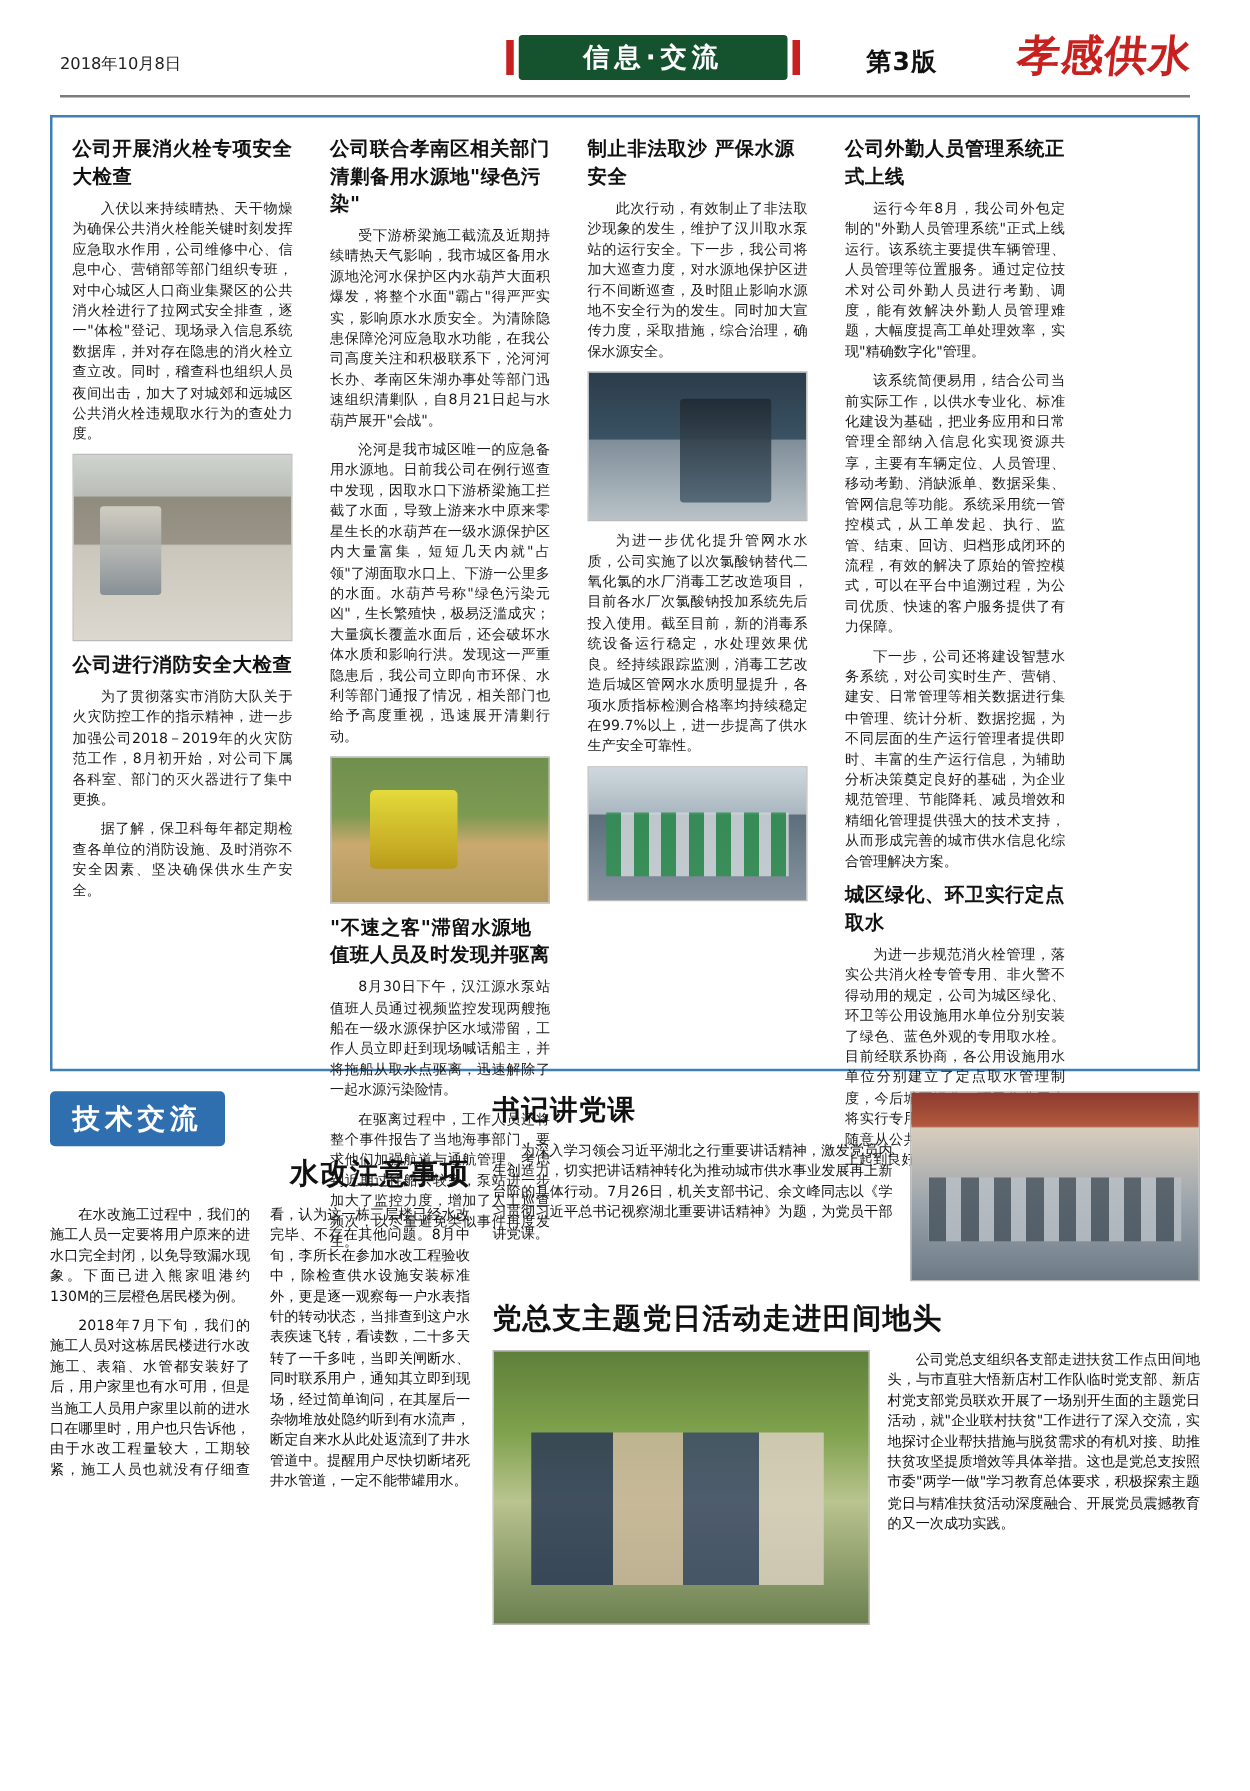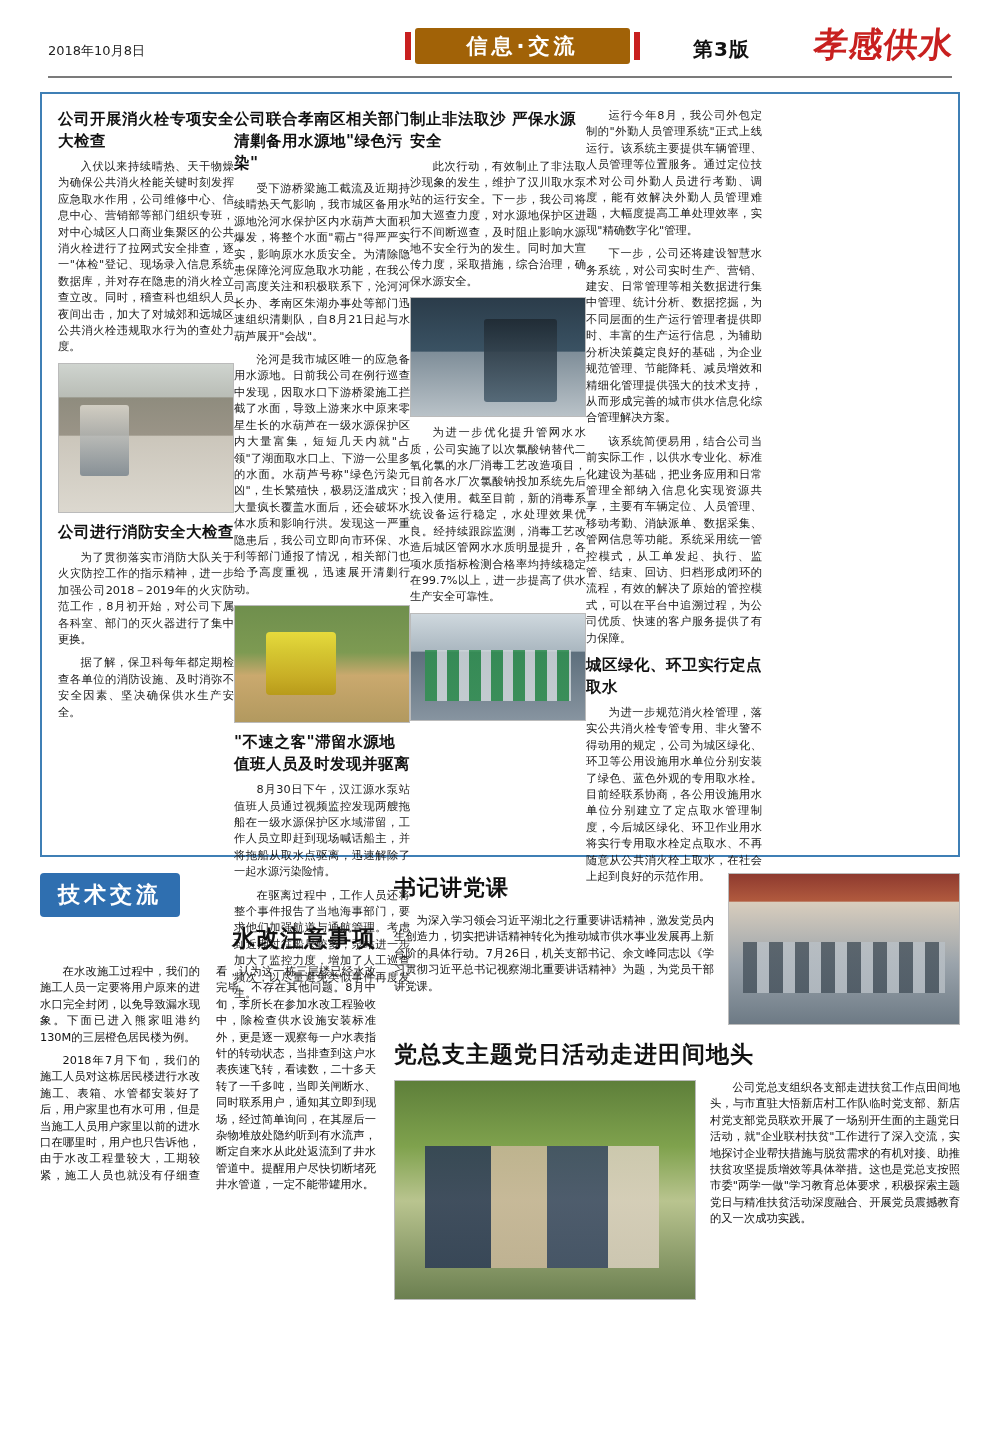--- a/index.html
+++ b/index.html
@@ -11,21 +11,21 @@
     position:relative;
     overflow:hidden;
   }
   .page{position:relative;width:1000px;height:1433px;box-sizing:border-box;padding:0 40px;}
 
   
   .masthead{position:relative;height:78px;}
   .mast-date{position:absolute;left:8px;top:42px;font-size:13px;color:#222;}
   .mast-banner{
     position:absolute;left:375px;top:28px;width:215px;height:36px;
-    background:#a16207;border-radius:3px;
+    background:#14532d;border-radius:3px;
     display:flex;align-items:center;justify-content:center;
     color:#fff;font-size:21px;font-weight:bold;letter-spacing:4px;
     font-family:"DejaVu Sans","Liberation Sans",sans-serif;
   }
   .mast-banner::before,.mast-banner::after{
     content:"";position:absolute;top:4px;width:6px;height:28px;background:#c8201f;
   }
   .mast-banner::before{left:-10px;}
   .mast-banner::after{right:-10px;}
   .mast-page{position:absolute;right:210px;top:36px;font-size:20px;font-weight:bold;color:#111;letter-spacing:1px;}
@@ -38,21 +38,21 @@
   }
   .mast-rule{position:absolute;left:8px;right:8px;top:76px;height:2px;background:#7b7b7b;}
 
   
   .newsbox{
     position:relative;margin-top:14px;
     border:2px solid #3f7fb5;
     padding:14px 16px 16px 16px;
     height:765px;box-sizing:border-box;
   }
-  .cols{display:flex;gap:0;height:100%;}
+  .cols{display:flex;gap:30px;height:100%;}
   .col{width:172px;position:relative;}
   .col.c1{width:176px}
   .col.c2{width:176px}
   .col.c3{width:176px}
   .col.c4{width:176px}
 
   h2.hl{
     font-size:15.5px;line-height:22px;font-weight:bold;color:#111;
     margin:0 0 7px 0;letter-spacing:0.5px;
     font-family:"DejaVu Sans","Liberation Sans",sans-serif;
@@ -148,23 +148,24 @@
 
       <div class="col c3">
         <h2 class="hl">制止非法取沙 严保水源安全</h2>
         <p class="bd">此次行动，有效制止了非法取沙现象的发生，维护了汉川取水泵站的运行安全。下一步，我公司将加大巡查力度，对水源地保护区进行不间断巡查，及时阻止影响水源地不安全行为的发生。同时加大宣传力度，采取措施，综合治理，确保水源安全。</p>
         <div class="photo ph3"></div>
         <p class="bd">为进一步优化提升管网水水质，公司实施了以次氯酸钠替代二氧化氯的水厂消毒工艺改造项目，目前各水厂次氯酸钠投加系统先后投入使用。截至目前，新的消毒系统设备运行稳定，水处理效果优良。经持续跟踪监测，消毒工艺改造后城区管网水水质明显提升，各项水质指标检测合格率均持续稳定在99.7%以上，进一步提高了供水生产安全可靠性。</p>
         <div class="photo ph4"></div>
       </div>
 
       <div class="col c4">
+        <h2 class="hl">公司外勤人员管理系统正式上线</h2>
         <p class="bd">运行今年8月，我公司外包定制的"外勤人员管理系统"正式上线运行。该系统主要提供车辆管理、人员管理等位置服务。通过定位技术对公司外勤人员进行考勤、调度，能有效解决外勤人员管理难题，大幅度提高工单处理效率，实现"精确数字化"管理。</p>
+        <p class="bd">该系统简便易用，结合公司当前实际工作，以供水专业化、标准化建设为基础，把业务应用和日常管理全部纳入信息化实现资源共享，主要有车辆定位、人员管理、移动考勤、消缺派单、数据采集、管网信息等功能。系统采用统一管控模式，从工单发起、执行、监管、结束、回访、归档形成闭环的流程，有效的解决了原始的管控模式，可以在平台中追溯过程，为公司优质、快速的客户服务提供了有力保障。</p>
         <p class="bd">下一步，公司还将建设智慧水务系统，对公司实时生产、营销、建安、日常管理等相关数据进行集中管理、统计分析、数据挖掘，为不同层面的生产运行管理者提供即时、丰富的生产运行信息，为辅助分析决策奠定良好的基础，为企业规范管理、节能降耗、减员增效和精细化管理提供强大的技术支持，从而形成完善的城市供水信息化综合管理解决方案。</p>
-        <p class="bd">该系统简便易用，结合公司当前实际工作，以供水专业化、标准化建设为基础，把业务应用和日常管理全部纳入信息化实现资源共享，主要有车辆定位、人员管理、移动考勤、消缺派单、数据采集、管网信息等功能。系统采用统一管控模式，从工单发起、执行、监管、结束、回访、归档形成闭环的流程，有效的解决了原始的管控模式，可以在平台中追溯过程，为公司优质、快速的客户服务提供了有力保障。</p>
         <h2 class="hl">城区绿化、环卫实行定点取水</h2>
         <p class="bd">为进一步规范消火栓管理，落实公共消火栓专管专用、非火警不得动用的规定，公司为城区绿化、环卫等公用设施用水单位分别安装了绿色、蓝色外观的专用取水栓。目前经联系协商，各公用设施用水单位分别建立了定点取水管理制度，今后城区绿化、环卫作业用水将实行专用取水栓定点取水、不再随意从公共消火栓上取水，在社会上起到良好的示范作用。</p>
       </div>
 
     </div>
   </div>
 
   <div class="tech">
     <div class="lower">
 

